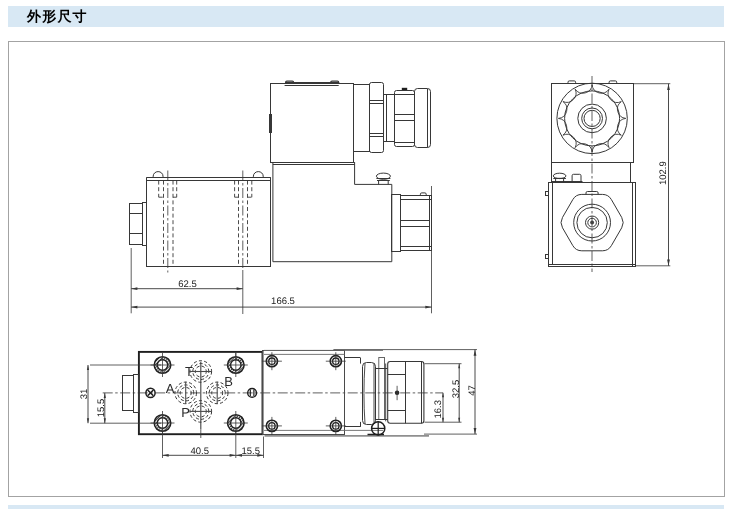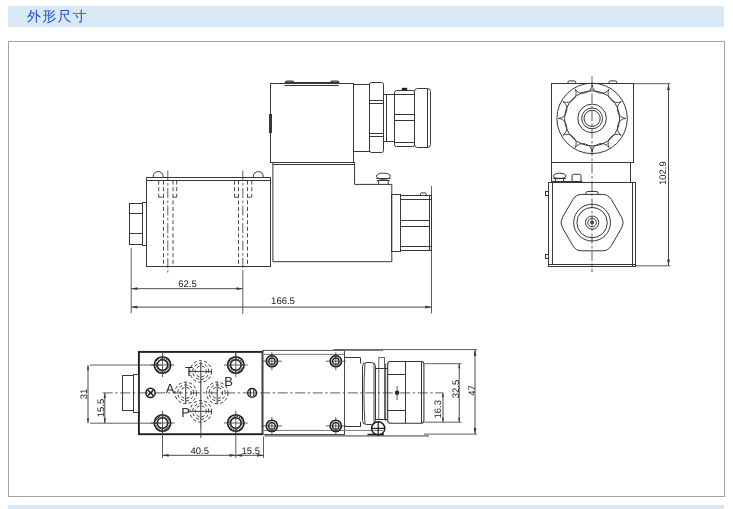--- a/index.html
+++ b/index.html
@@ -6,21 +6,21 @@
 *{-webkit-font-smoothing:antialiased;text-rendering:geometricPrecision;}
 #page{position:relative;width:733px;height:509px;font-family:"Liberation Sans",sans-serif;}
 .bar{position:absolute;left:8px;width:716px;background:#d8e8f4;}
 </style>
 </head>
 <body>
 <div id="page">
 
 <div class="bar" style="top:6px;height:21px;"></div>
 
-<div style="position:absolute;left:27px;top:8px;font-size:14px;font-weight:normal;color:#1d4ed8;letter-spacing:1.2px;">外形尺寸</div>
+<div style="position:absolute;left:27px;top:8px;font-size:14px;font-weight:bold;color:#000000;letter-spacing:1.2px;">外形尺寸</div>
 
 <div style="position:absolute;left:8px;top:41px;width:715px;height:454px;border:1px solid #a3a3a3;"></div>
 
 <div class="bar" style="top:505px;height:4px;"></div>
 
 <svg width="733" height="509" viewBox="0 0 733 509" style="position:absolute;left:0;top:0;">
 <defs>
 <pattern id="hat" patternUnits="userSpaceOnUse" width="2.2" height="2.2" patternTransform="rotate(45)">
 <rect width="2.2" height="2.2" fill="#dcdcdc"></rect>
 <line x1="0" y1="0" x2="0" y2="2.2" stroke="#2a2a2a" stroke-width="1.3"></line>

